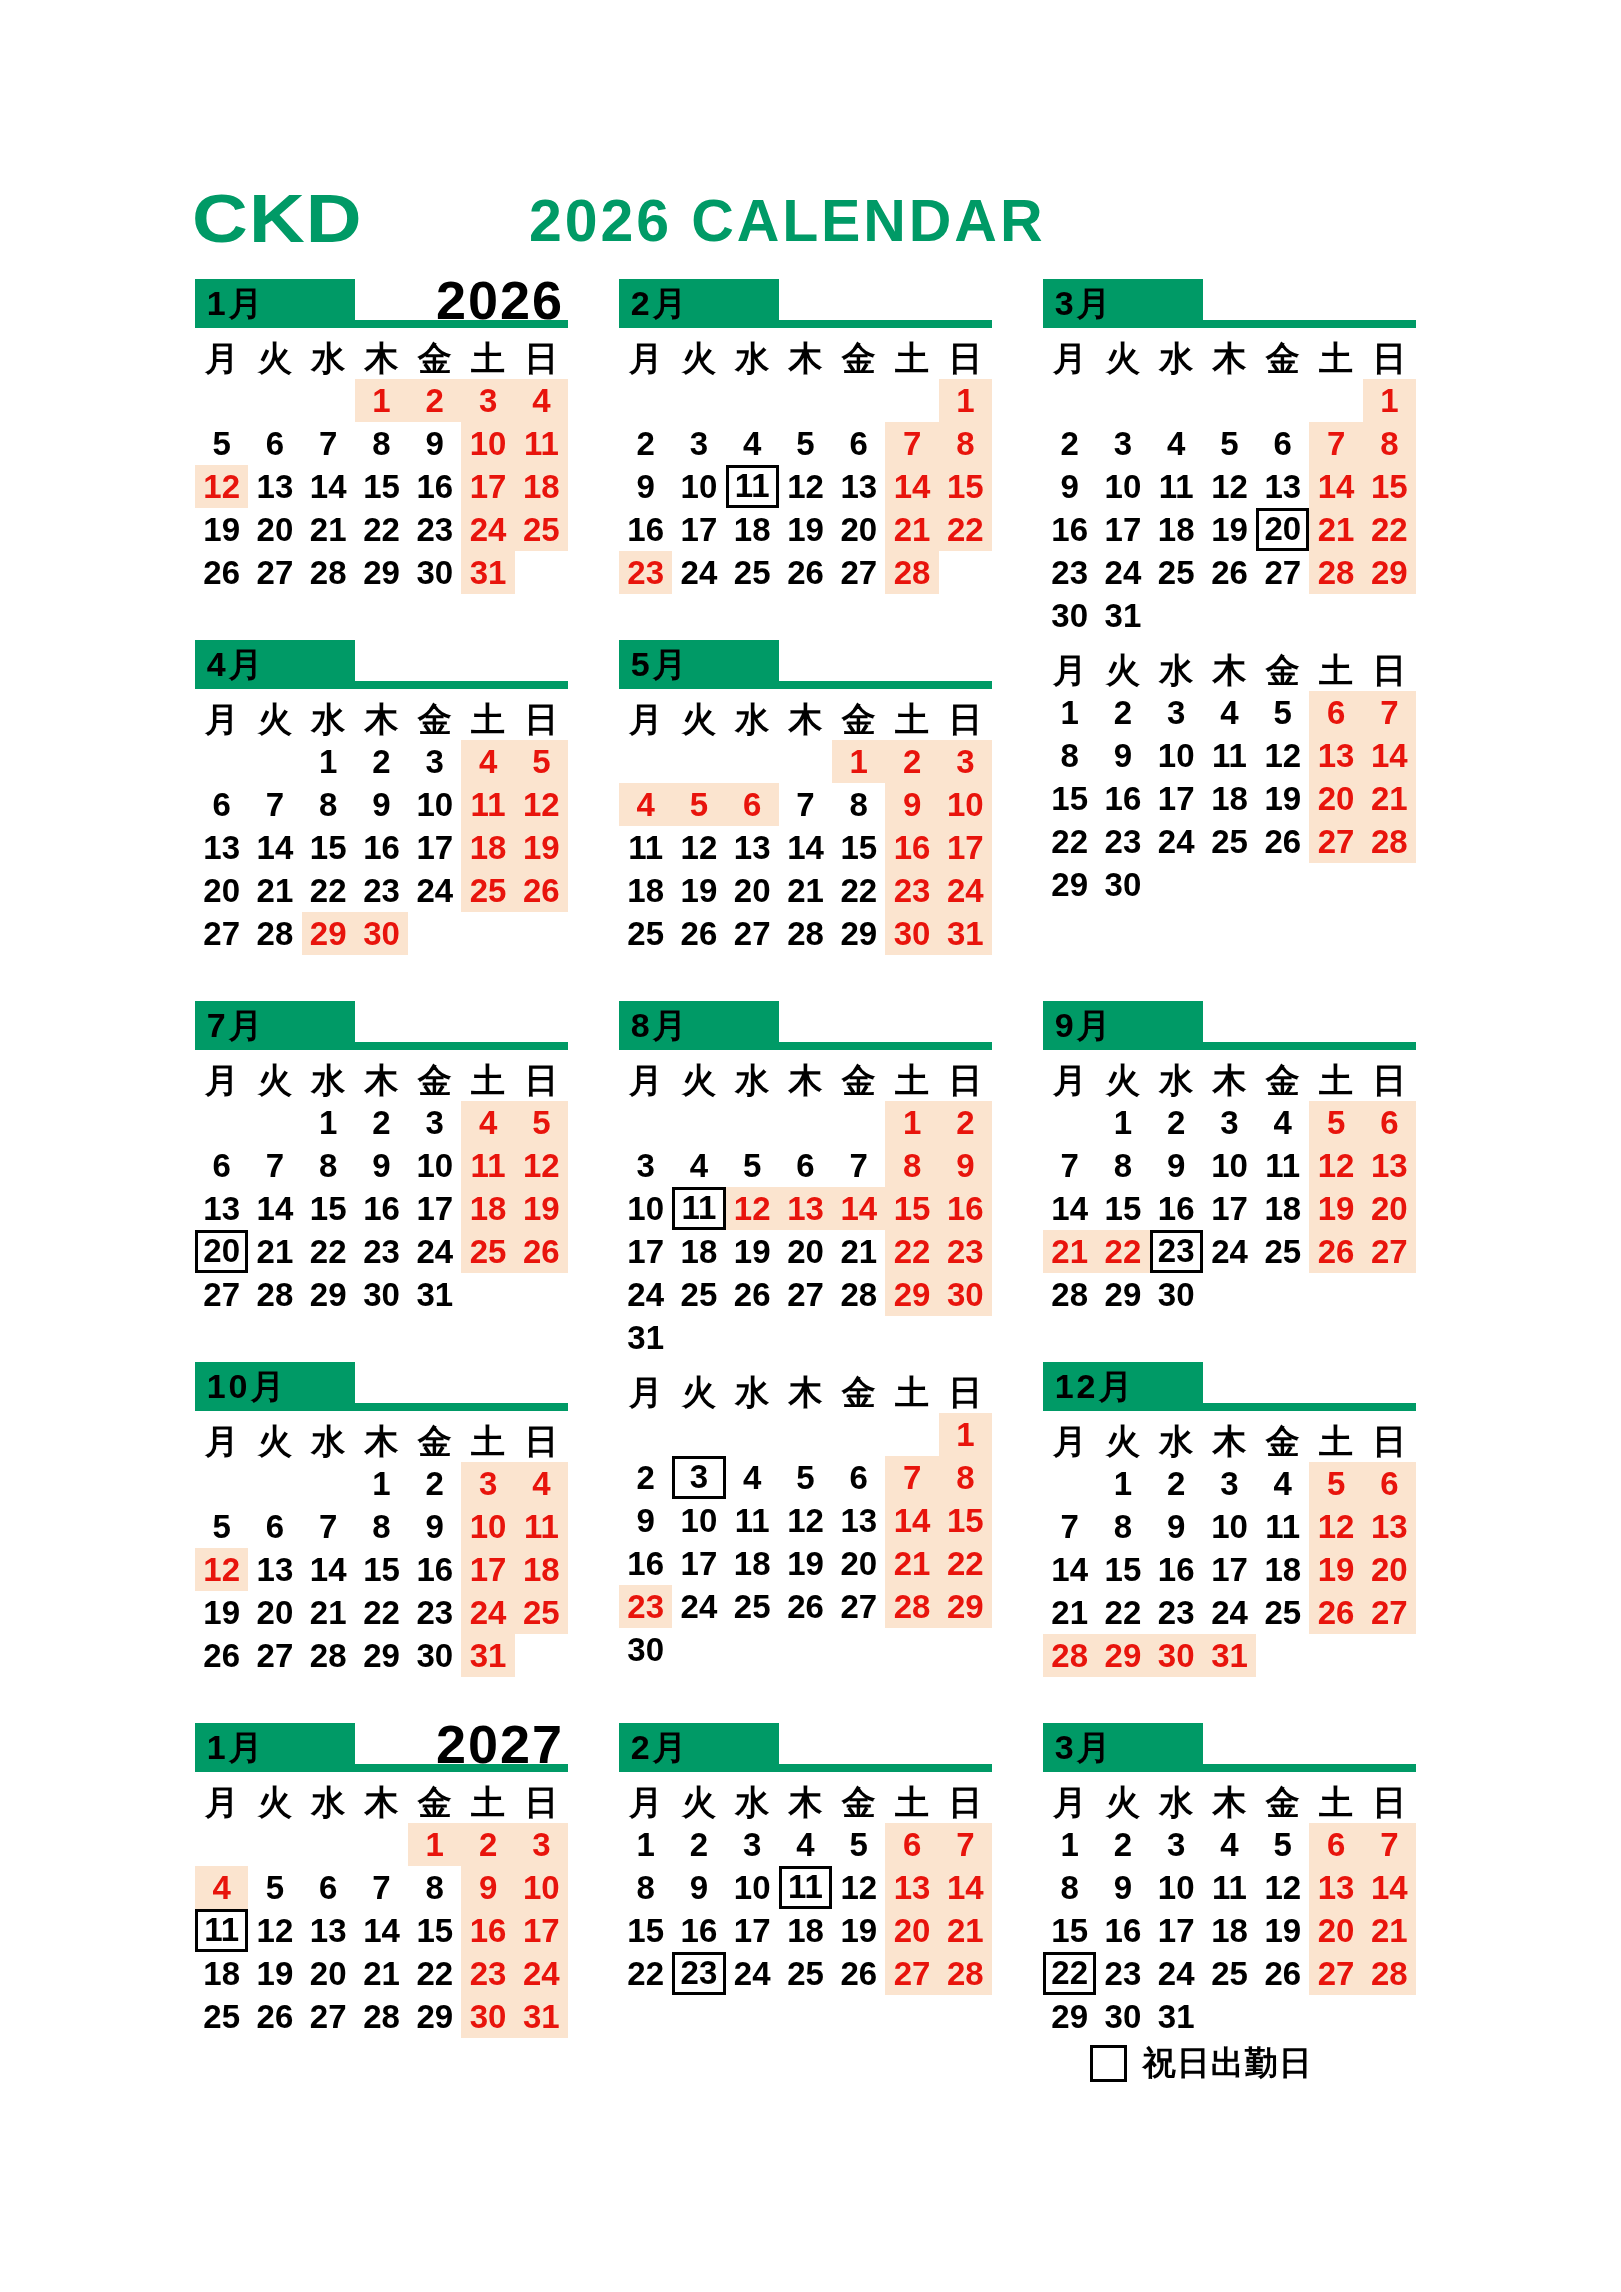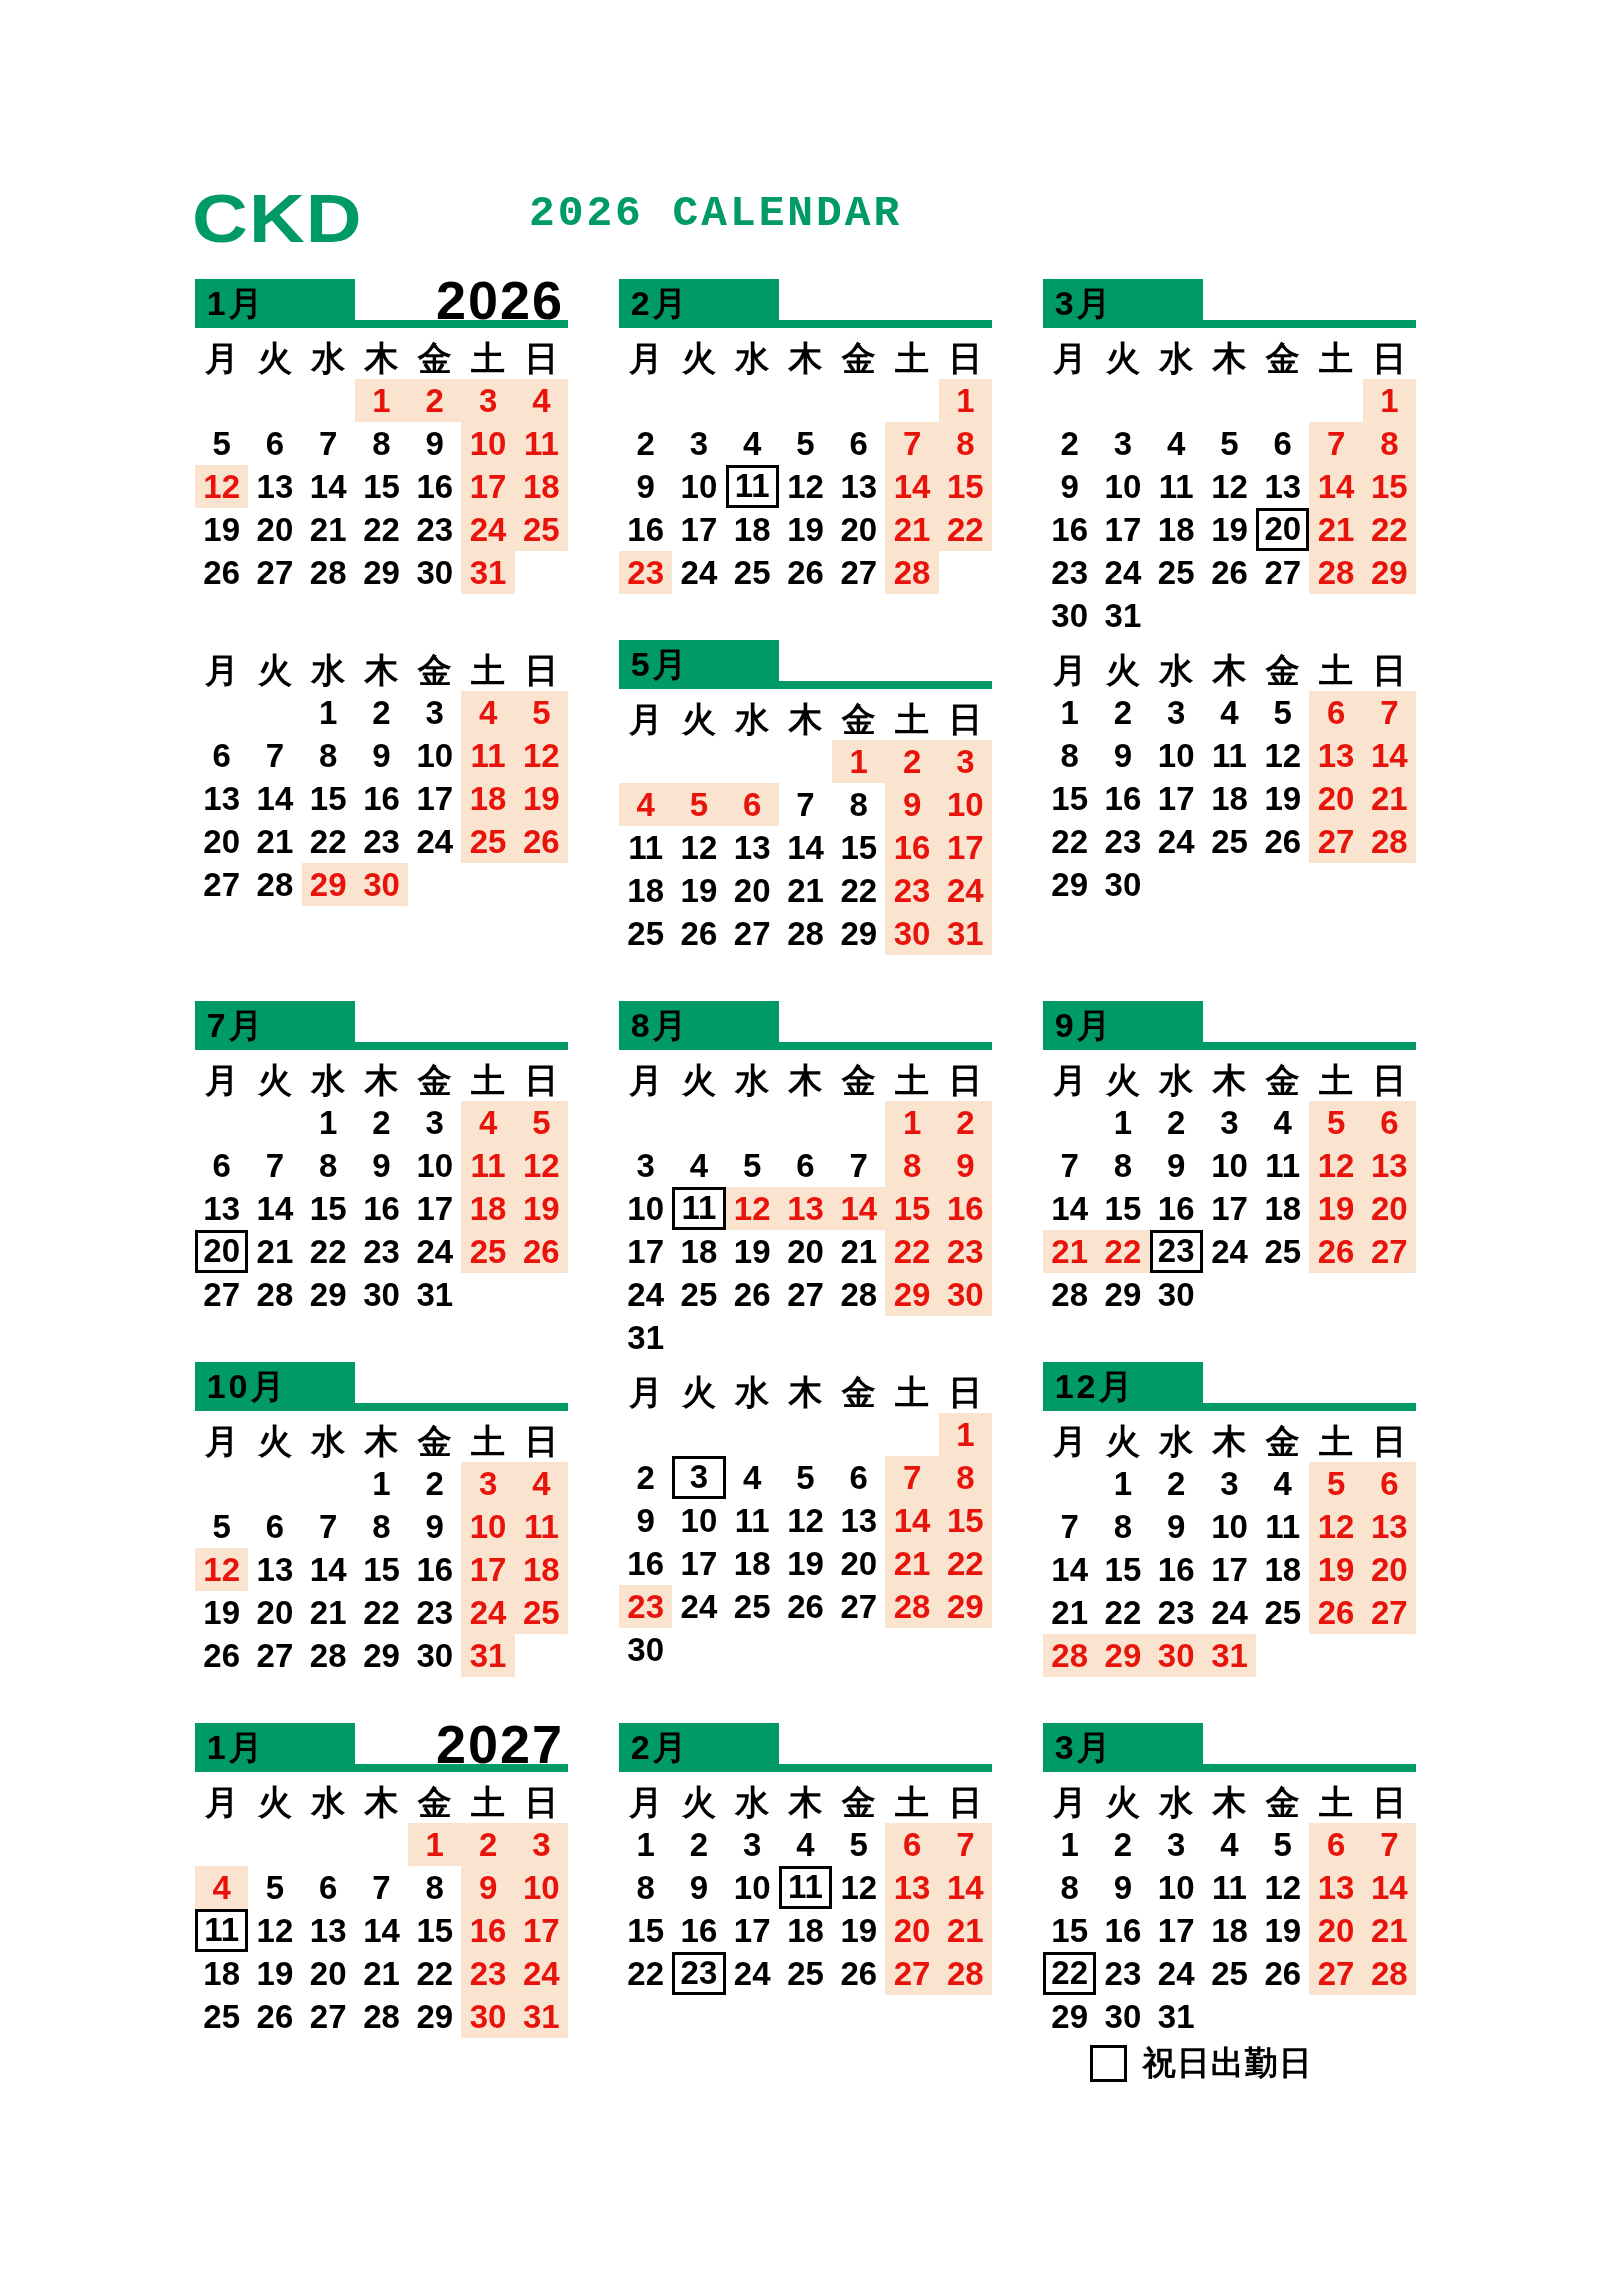--- a/index.html
+++ b/index.html
@@ -29,26 +29,25 @@
     font-weight:900;
     letter-spacing:1px;
     color:var(--green);
     transform:scaleX(1.12);
     transform-origin:left top;
     line-height:1;
   }
   .cal-title{
     position:absolute;
     left:529px; top:192px;
-    font-size:43px;
+    font-size:59px;
     font-weight:700;
     letter-spacing:2.9px;
     color:var(--green);
     line-height:1;
-    font-family:Liberation Mono, monospace;
   }
   
   .months{
     position:absolute;
     left:195px; top:279px;
     display:grid;
     grid-template-columns:repeat(3,373px);
     column-gap:51px;
     grid-auto-rows:361px;
   }
@@ -299,20 +298,24 @@
           <span class="c">30</span>
           <span class="c">31</span>
           <span class="c empty"></span>
           <span class="c empty"></span>
           <span class="c empty"></span>
           <span class="c empty"></span>
           <span class="c empty"></span>
         </div>
       </section>
       <section class="month">
+        <div class="mh">
+          <div class="mh-box"><span>4月</span></div>
+          <div class="mh-bar"></div>
+        </div>
         <div class="dow">
           <span class="dc">月</span>
           <span class="dc">火</span>
           <span class="dc">水</span>
           <span class="dc">木</span>
           <span class="dc">金</span>
           <span class="dc">土</span>
           <span class="dc">日</span>
         </div>
         <div class="days">

